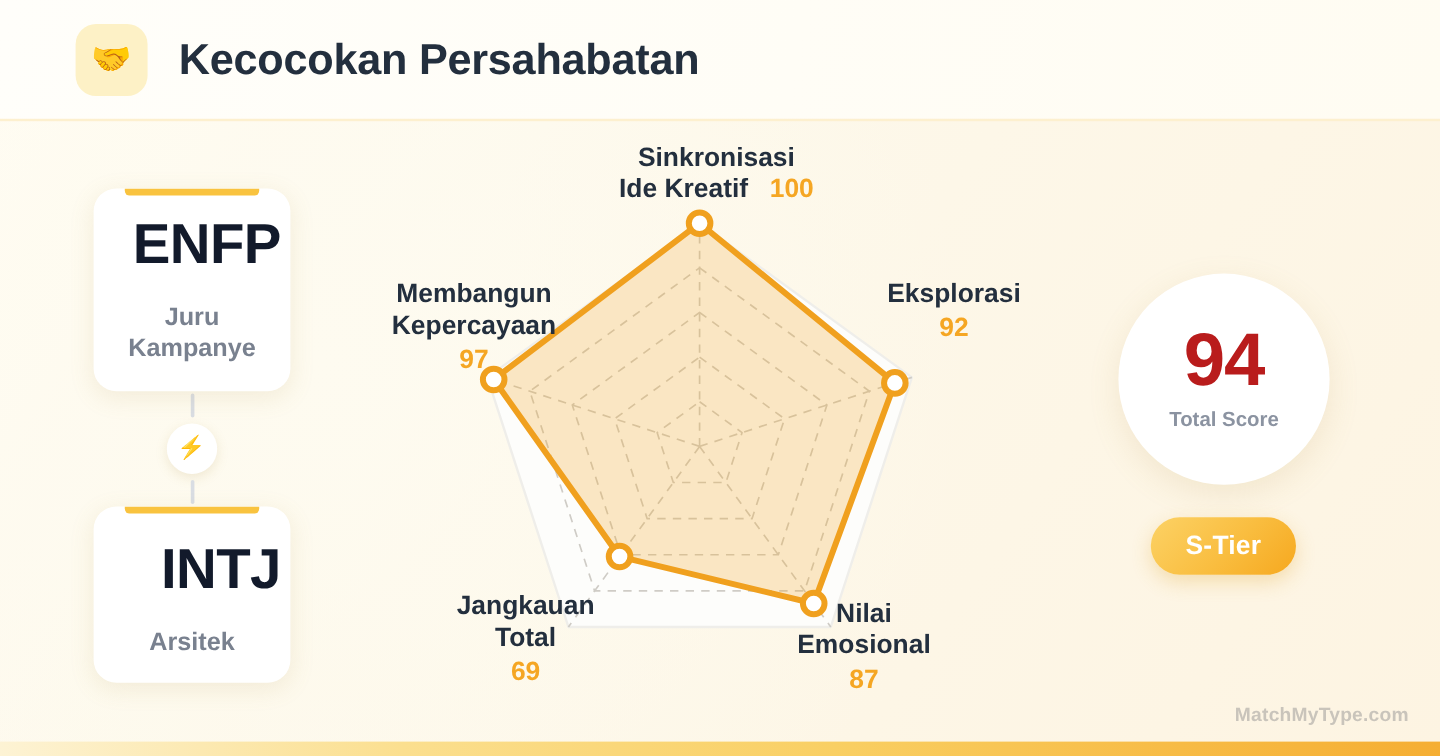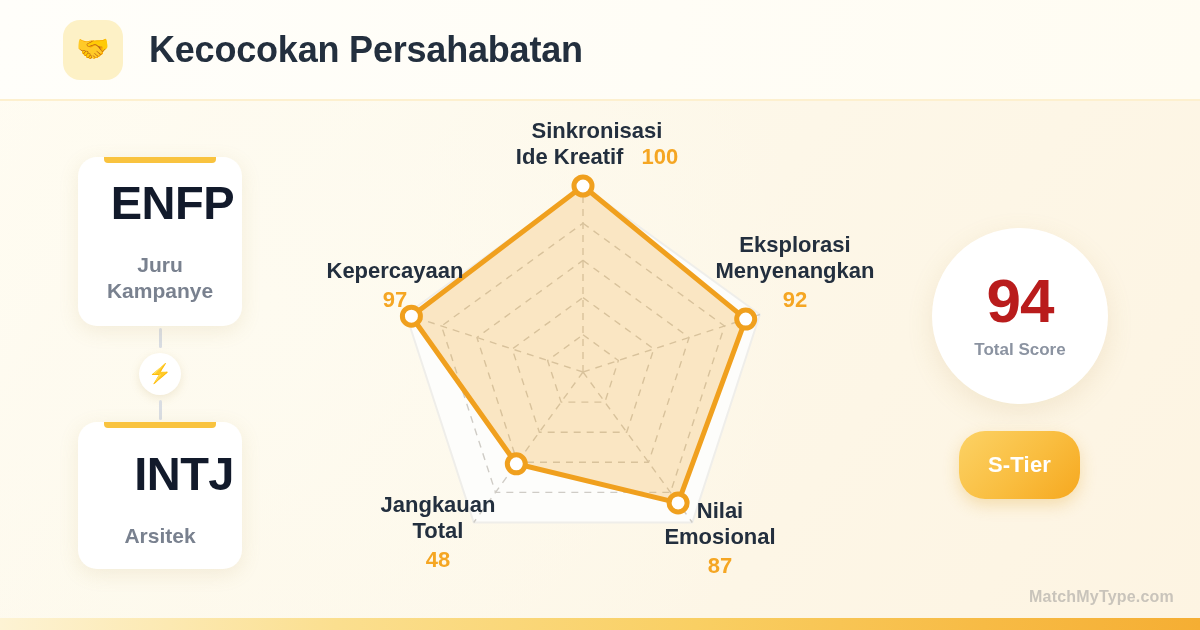--- a/index.html
+++ b/index.html
@@ -162,21 +162,21 @@
   .score-num {
     font-size:62px; font-weight:bold; color:#b91c1c;
     line-height:0.95; letter-spacing:-1px;
   }
   .score-label {
     margin-top:9px;
     font-size:17px; font-weight:bold; color:#8b93a1;
   }
   .tier-badge {
     position:absolute; left:959px; top:431px;
-    width:121px; height:68px;
+    width:121px; height:48px;
     border-radius:26px;
     background:linear-gradient(135deg,#fcd265 0%,#f9bd3f 55%,#f6a81f 100%);
     box-shadow:0 6px 16px rgba(225,165,45,0.30);
     display:flex; align-items:center; justify-content:center;
     font-size:22px; font-weight:bold; color:#ffffff;
     letter-spacing:0.2px;
   }
 </style>
 </head>
 <body>
@@ -232,40 +232,39 @@
         </g>
     </svg>
 
     <div class="axis-label lbl-top">
       <span>Sinkronisasi</span><br>
       <span>Ide Kreatif</span><span class="axis-value inline">100</span>
     </div>
 
     <div class="axis-label lbl-right">
       <span>Eksplorasi</span><br>
-      <span>Menyenangkan</span>
       <span class="axis-value">92</span>
     </div>
 
     <div class="axis-label lbl-left">
-      <br>
+      <span>Membangun</span><br>
       <span>Kepercayaan</span>
       <span class="axis-value">97</span>
     </div>
 
     <div class="axis-label lbl-botrt">
       <span>Nilai</span><br>
       <span>Emosional</span>
       <span class="axis-value">87</span>
     </div>
 
     <div class="axis-label lbl-botlf">
       <span>Jangkauan</span><br>
       <span>Total</span>
-      <span class="axis-value">48</span>
+      <span class="axis-value">69</span>
     </div>
   </div>
 
   <div class="score-circle">
     <div class="score-num">94</div>
     <div class="score-label">Total Score</div>
   </div>
 
   <div class="tier-badge">S-Tier</div>
 

